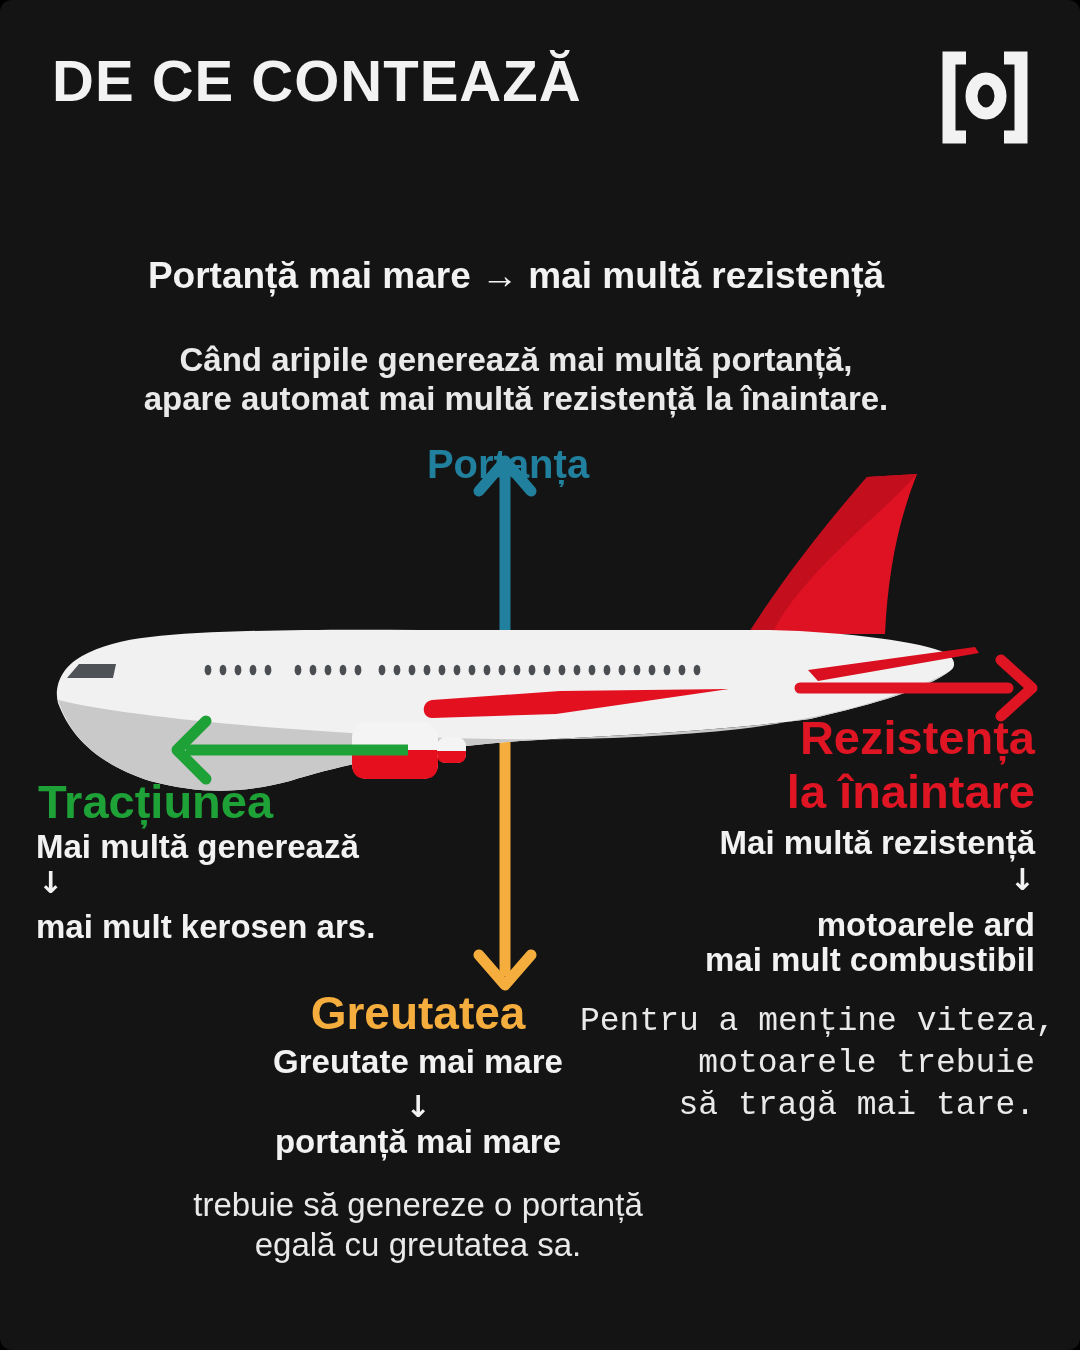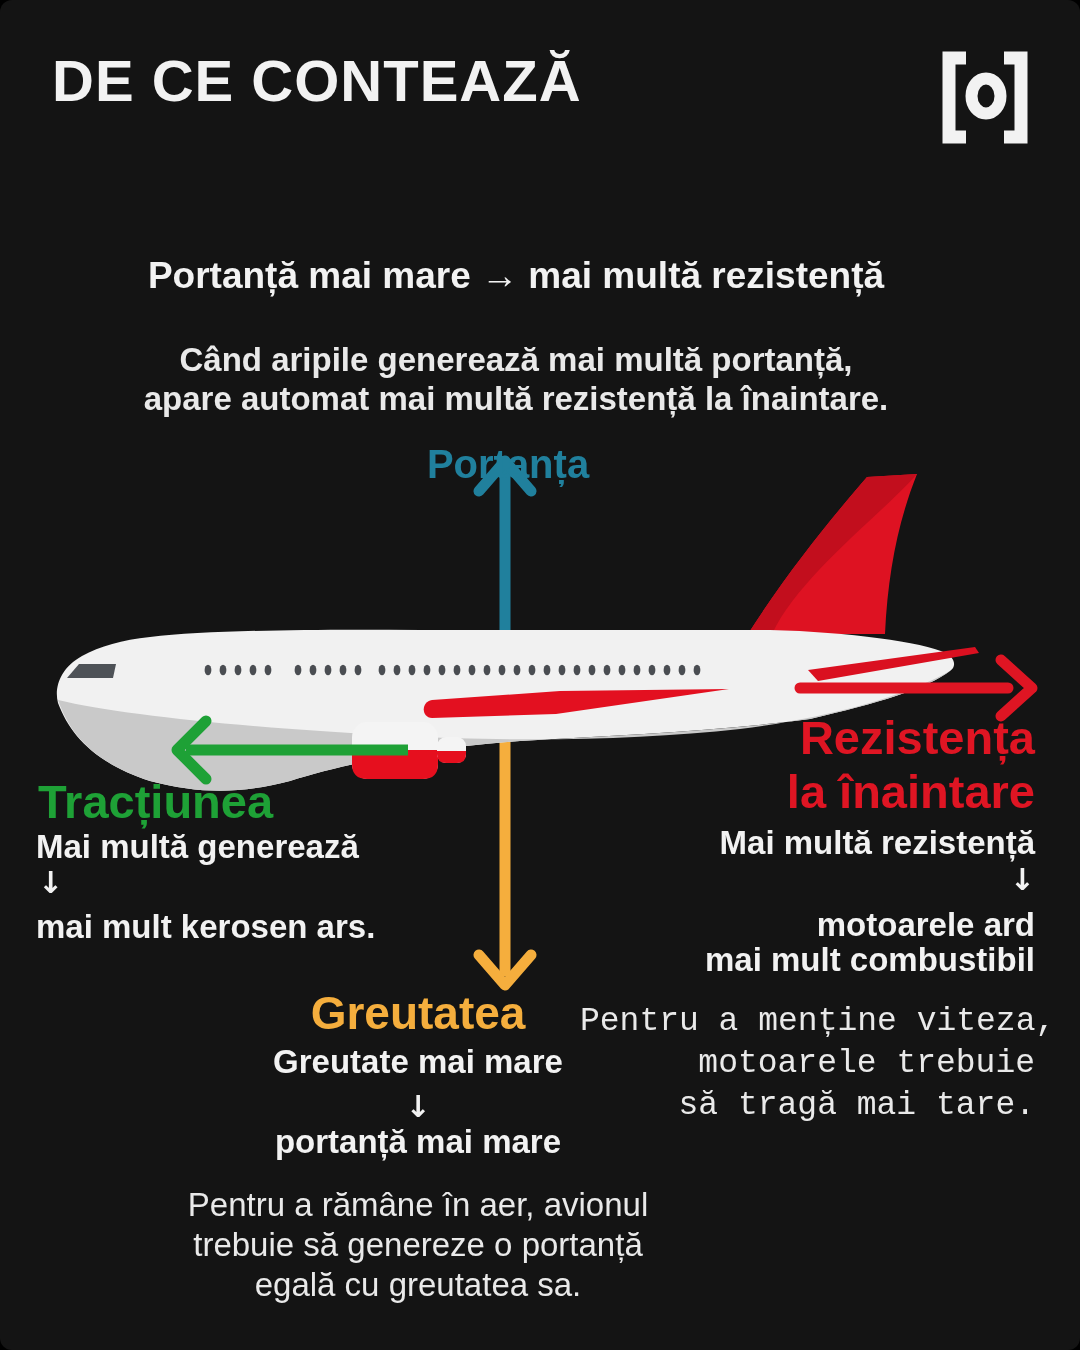--- a/index.html
+++ b/index.html
@@ -173,18 +173,17 @@
     <div>Pentru a menține viteza,</div>
     <div>motoarele trebuie</div>
     <div>să tragă mai tare.</div>
   </div>
 
   <div class="txt fact center-col" style="top:1045px;">Greutate mai mare</div>
   <div class="txt weight-label">Greutatea</div>
   <div class="txt small-arrow center-col" style="top:1092px;">↓</div>
   <div class="txt fact center-col" style="top:1125px;">portanță mai mare</div>
   <div class="txt note weight-note">
-    <div>Pentru a rămâne în aer, avionul</div>
     <div>trebuie să genereze o portanță</div>
     <div>egală cu greutatea sa.</div>
   </div>
 
 </div>
 
 </body></html>

